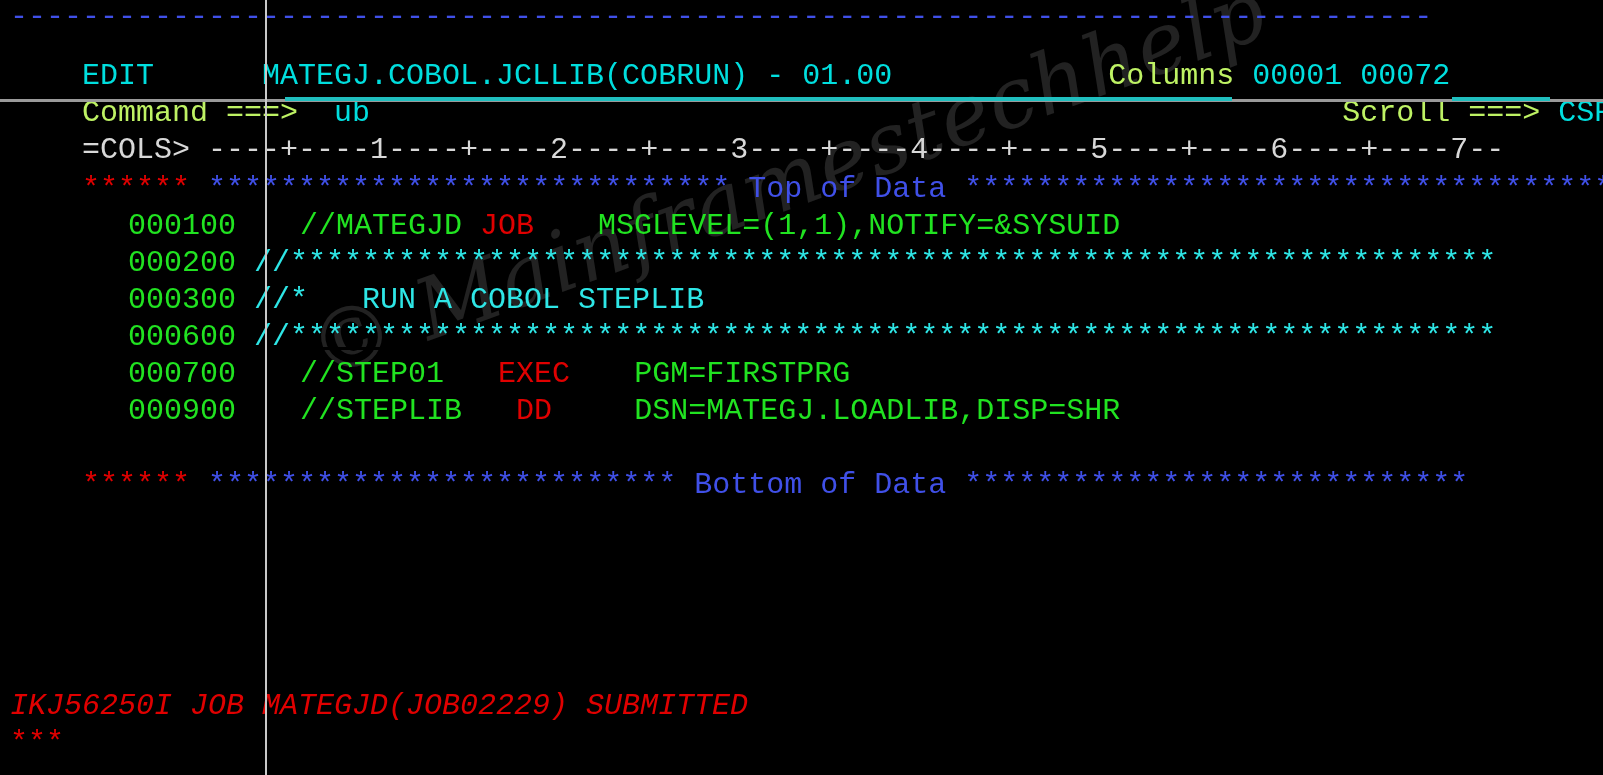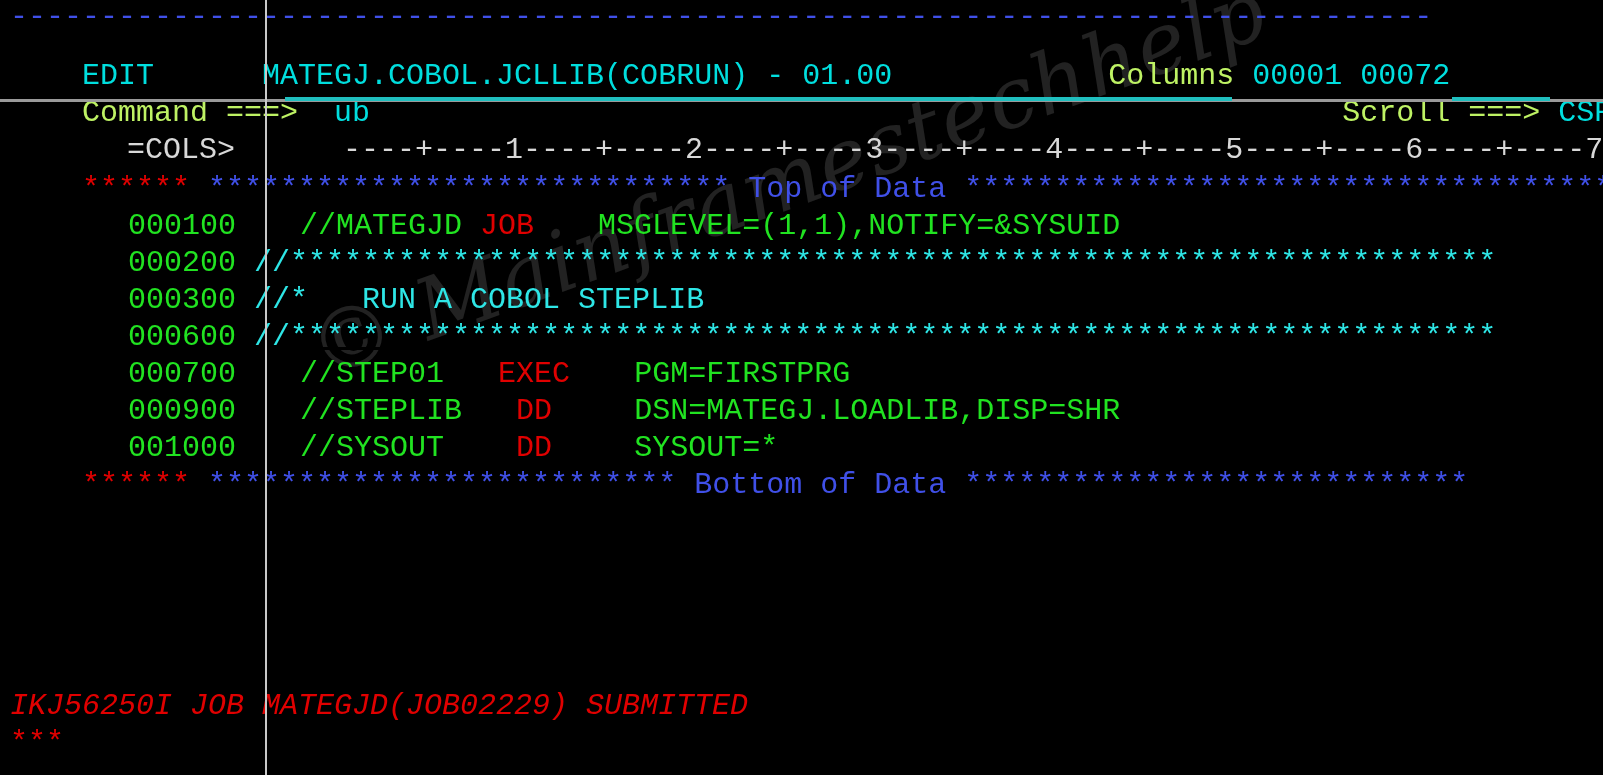--- a/index.html
+++ b/index.html
@@ -55,21 +55,21 @@
   }
   .cell { white-space: pre; }
 
   
   .c-green   { color: #bef264; }
   .c-bgreen  { color: #21e321; margin-left: 46px; }
   .c-cyan    { color: #00dede; text-align: right; }
   .c-turq    { color: #2ee6e6; }
   .c-red     { color: #e00000; }
   .c-blue    { color: #4050e8; }
-  .c-white   { color: #d8d8d8; margin-left: 45px; }
+  .c-white   { color: #d8d8d8; }
 
   
   #hline {
     position: absolute;
     left: 0;
     top: 99px;
     width: 1603px;
     height: 3px;
     background: #9a9a9a;
     z-index: 12;
@@ -148,23 +148,20 @@
   </div>
 
   <div class="row" id="row-l4" style="top:329px; left:10px;text-align:center;">
     <span class="cell c-bgreen">000700</span><span class="cell"> </span><span class="cell c-bgreen">//STEP01   </span><span class="cell c-red">EXEC</span><span class="cell c-bgreen"> PGM=FIRSTPRG</span>
   </div>
 
   <div class="row" id="row-l5" style="top:366px; left:10px;">
     <span class="cell c-bgreen">000900</span><span class="cell"> </span><span class="cell c-bgreen">//STEPLIB   </span><span class="cell c-red">DD</span><span class="cell c-bgreen">  DSN=MATEGJ.LOADLIB,DISP=SHR</span>
   </div>
 
-  <div class="row" id="row-l6" style="top:403px; left:10px;">
-    <span class="cell c-bgreen">001000</span><span class="cell"> </span><span class="cell c-bgreen">//SYSOUT    </span><span class="cell c-red">DD</span><span class="cell c-bgreen">  SYSOUT=*</span>
-  </div>
 
   <div class="row" id="row-botdata" style="top:440px; left:10px;">
     <span class="cell c-red">******</span><span class="cell"> </span><span class="cell c-blue">*********************</span><span class="cell c-blue">*****</span><span class="cell"> </span><span class="cell c-blue">Bottom of Data</span><span class="cell"> </span><span class="cell c-blue">****************************</span>
   </div>
 
   <div class="row c-red" id="row-msg" style="top:691px; left:10px;font-style:italic;">IKJ56250I JOB MATEGJD(JOB02229) SUBMITTED</div>
 
   <div class="row c-red" id="row-prompt" style="top:728px; left:10px;">***</div>
 
   <div id="vline"></div>

